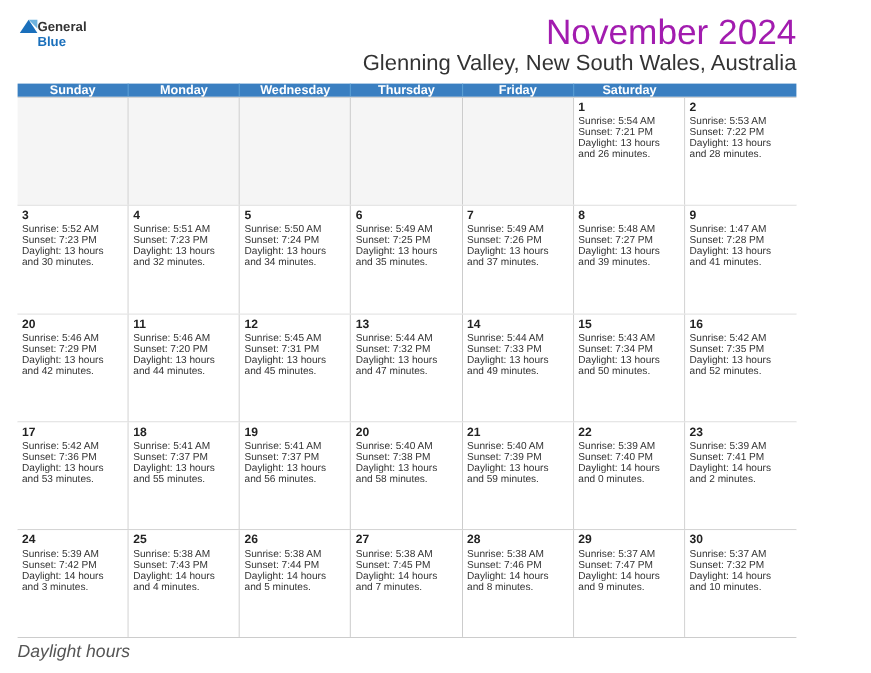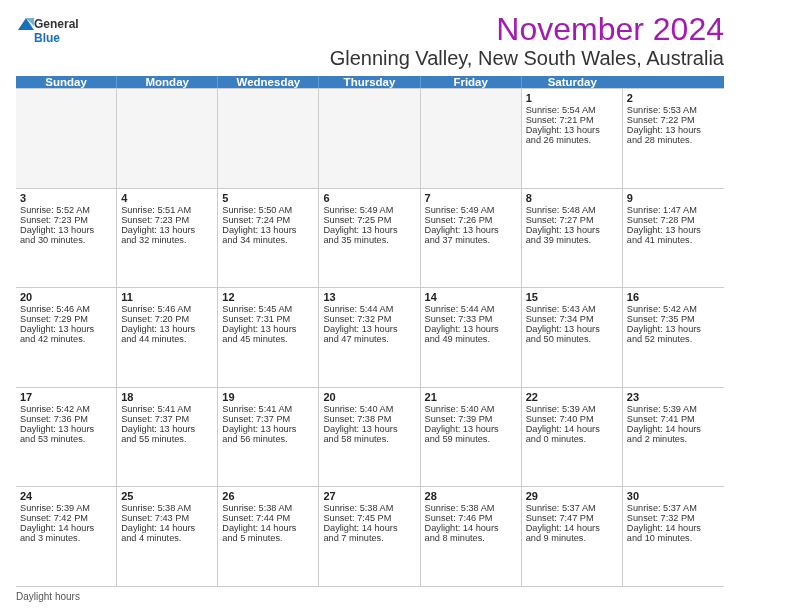--- a/index.html
+++ b/index.html
@@ -87,22 +87,23 @@
     .cal-cell.empty { background: #f5f5f5; }
     .day-num {
       font-size: 11px;
       font-weight: bold;
       color: #222;
       display: block;
       margin-bottom: 1px;
     }
     .footer {
       margin-top: 4px;
-      font-size: 10px;
+      font-size: 16px;
       color: #555;
+      font-style: italic;
     }
   </style>
 </head>
 <body>
 
 <div class="page">
   <div class="header">
     <div class="logo">
     <svg width="70" height="38" viewBox="0 0 70 38">
       <text x="18" y="16" font-size="12" font-weight="bold" fill="#333" font-family="Arial">General</text>

